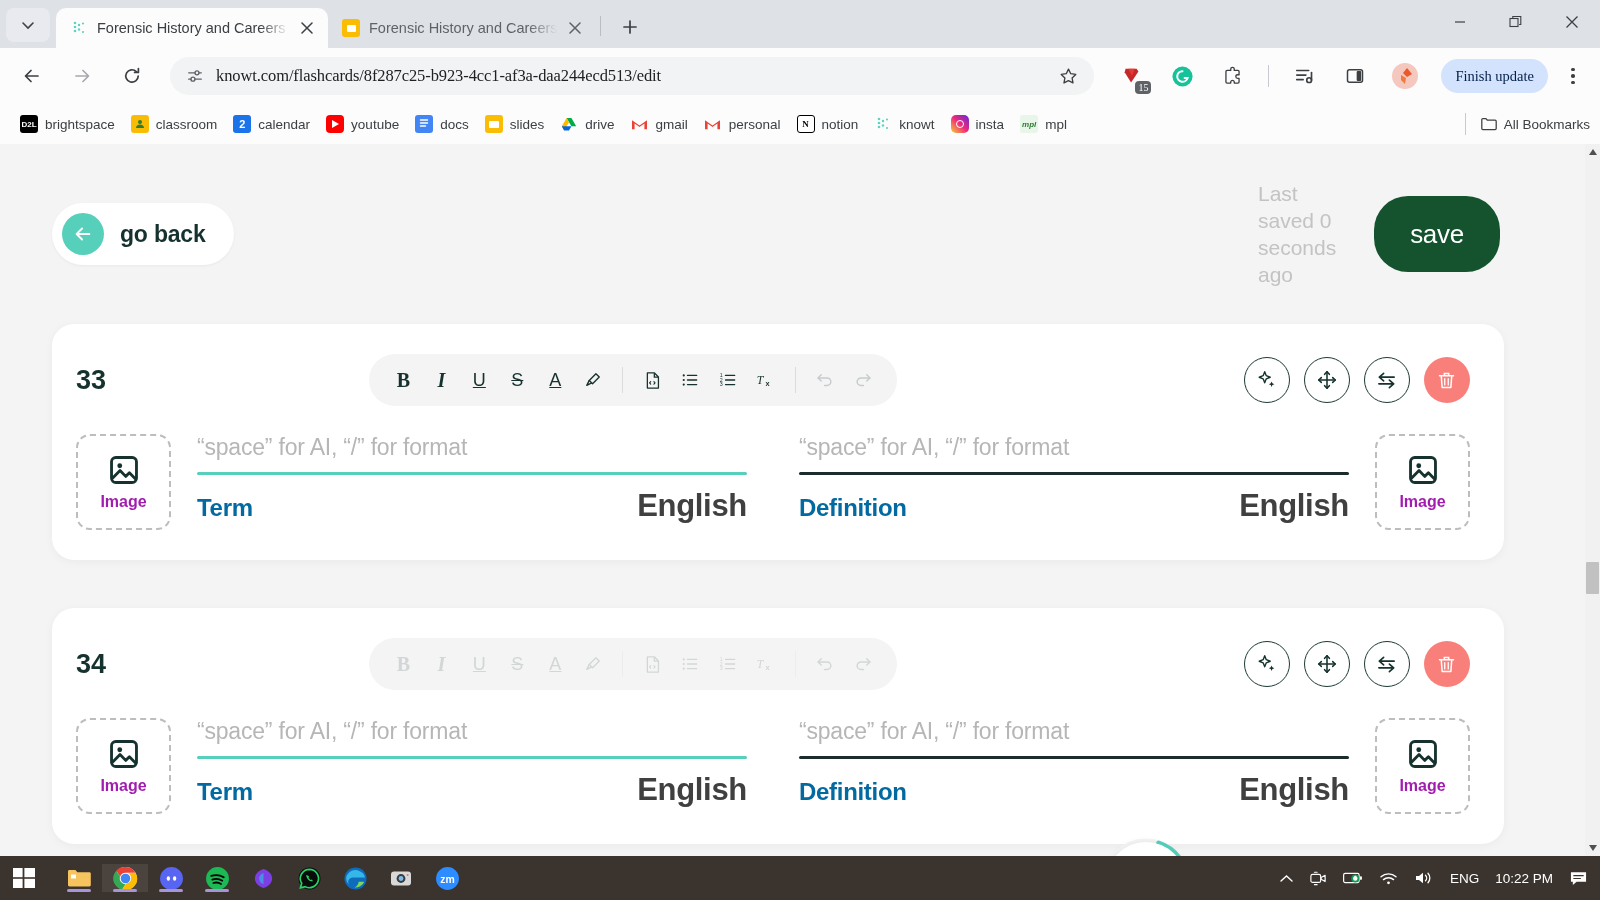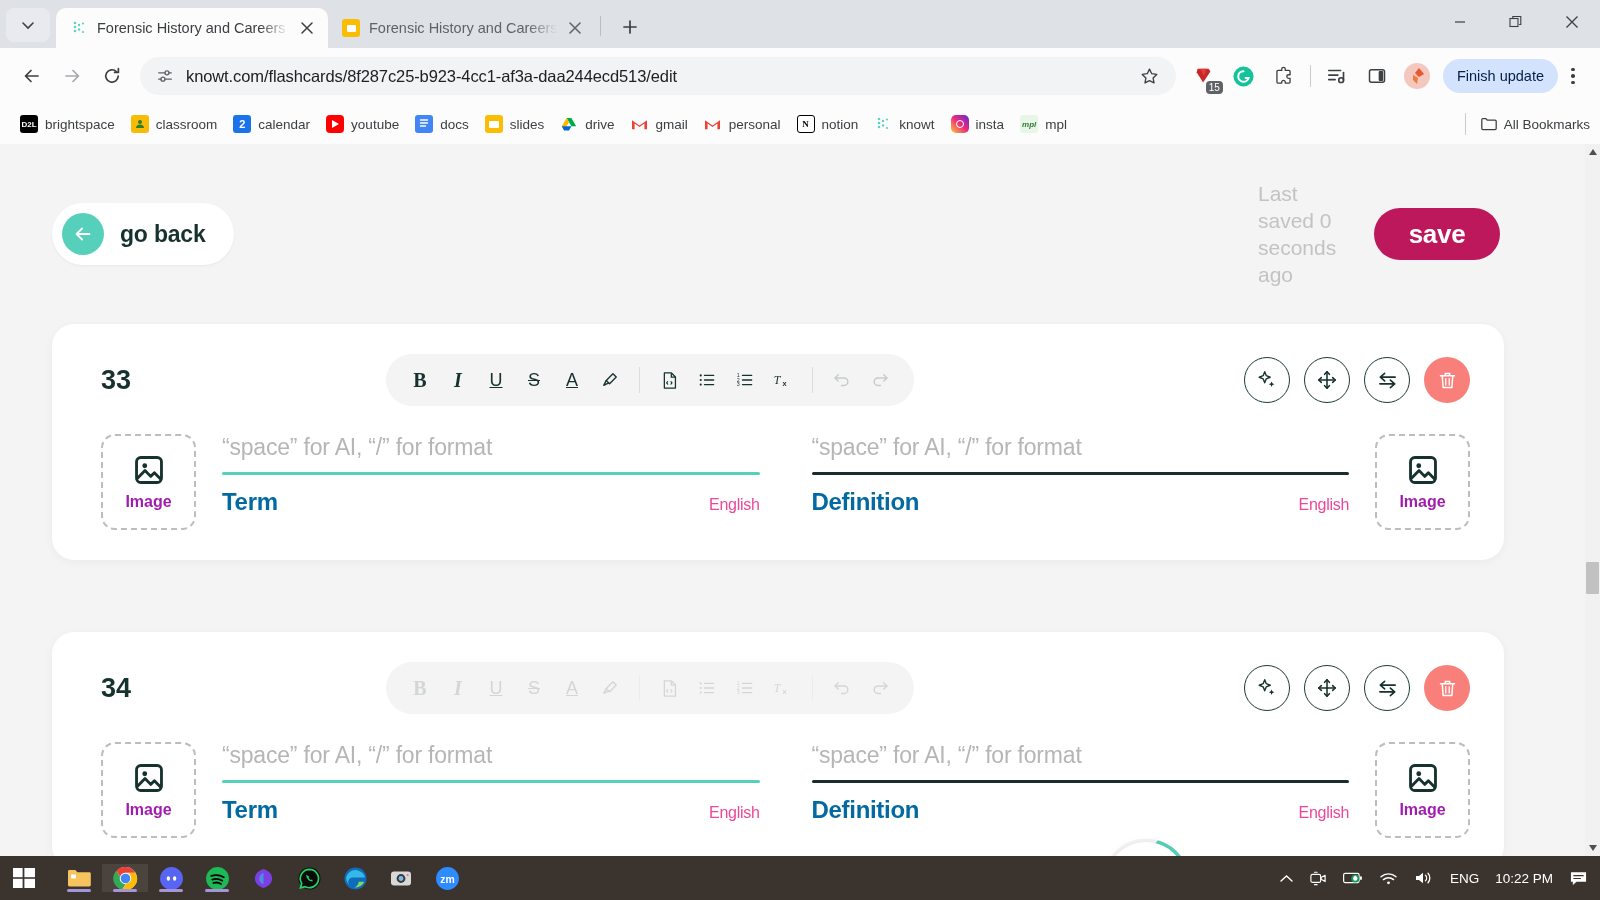--- a/index.html
+++ b/index.html
@@ -35,21 +35,21 @@
     mask-image: linear-gradient(to right, #000 85%, transparent 100%);
   }
   .tab-close { width: 18px; height: 18px; display:flex;align-items:center;justify-content:center; flex:none; }
   .new-tab { width: 34px; height: 34px; margin: 0 0 4px 10px; display: flex; align-items: center; justify-content: center; border-radius: 50%; }
   .tabsep { width:1px; height:20px; background:#b9bdc4; margin:0 2px 12px 4px; }
   .wincontrols { position: absolute; right: 0; top: 0; display: flex; height: 44px; }
   .wc { width: 56px; height: 44px; display: flex; align-items: center; justify-content: center; }
 
   .toolbar {
     height: 56px; background: #fdfcfd; display: flex; align-items: center;
-    padding: 0 12px; gap: 0;
+    padding: 0 12px; gap: 10px; font-family: Liberation Serif, serif;
   }
   .navbtn { width: 40px; height: 40px; border-radius: 50%; display: flex; align-items: center; justify-content: center; }
   .omnibox {
     flex: 1; height: 38px; background: #f1f3f4; border-radius: 19px;
     display: flex; align-items: center; padding: 0 8px 0 16px; margin: 0 8px;
     gap: 12px;
   }
   .omnibox .url { flex: 1; font-size: 16.5px; color: #202124; letter-spacing: -0.1px; white-space: nowrap; }
   .star-btn { width: 36px; height: 36px; border-radius: 50%; display:flex;align-items:center;justify-content:center; }
   .ext-icon { width: 34px; height: 34px; display: flex; align-items: center; justify-content: center; position: relative; margin: 0 3px; }
@@ -89,28 +89,28 @@
     gap: 16px; padding: 0 28px 0 10px; box-shadow: 0 1px 3px rgba(0,0,0,0.05);
   }
   .goback-circle {
     width: 42px; height: 42px; border-radius: 50%; background: #56d0bb;
     display: flex; align-items: center; justify-content: center; flex: none;
   }
   .goback-label { font-size: 23px; font-weight: 700; color: #16322e; letter-spacing: -0.2px; }
   .head-right { position: absolute; right: 56px; display: flex; align-items: center; gap: 24px; }
   .lastsaved { width: 92px; font-size: 21px; line-height: 27px; color: #c3c3c3; font-weight: 400; }
   .savebtn {
-    width: 126px; height: 52px; border-radius: 34px; background: #be185d; color: #fff;
-    font-size: 26px; font-weight: 700; display: flex; align-items: center; justify-content: center;
+    width: 126px; height: 76px; border-radius: 34px; background: #14532d; color: #fff;
+    font-size: 26px; font-weight: 400; display: flex; align-items: center; justify-content: center;
     letter-spacing: -0.3px;
   }
 
   .card {
-    background: #fff; border-radius: 22px; margin: 0 52px 72px 52px;
-    box-shadow: 0 2px 10px rgba(0,0,0,0.045); padding: 26px 34px 30px 49px;
+    background: #fff; border-radius: 22px; margin: 0 52px 48px 52px;
+    box-shadow: 0 2px 10px rgba(0,0,0,0.045); padding: 26px 34px 30px 24px;
     position: relative;
   }
   .card-top { display: flex; align-items: center; height: 60px; }
   .card-num { font-size: 27px; font-weight: 700; color: #16322e; width: 120px; }
   .rte {
     background: #f4f4f4; border-radius: 30px; height: 52px; display: flex;
     align-items: center; padding: 0 16px; gap: 2px; margin: 0 auto;
   }
   .rte-btn { width: 36px; height: 36px; display: flex; align-items: center; justify-content: center; color: #16322e; }
   .rte-sep { width: 1px; height: 26px; background: #dcdcdc; margin: 0 9px; }
@@ -138,21 +138,21 @@
   .imgbox-label { font-size: 16px; color: #a21caf; font-weight: 700; }
   .field { flex: 1; padding: 0 26px; }
   .field-input {
     font-size: 23px; color: #b6b6b6; padding-bottom: 11px; letter-spacing: -0.2px;
     white-space: nowrap; font-weight: 400;
   }
   .underline { height: 2.6px; background: #1c2b2b; border-radius: 2px; }
   .underline.focused { background: #56d0bb; }
   .field-meta { display: flex; align-items: baseline; justify-content: space-between; margin-top: 13px; }
   .field-label { font-size: 24px; font-weight: 700; color: #0369a1; letter-spacing: -0.3px; }
-  .field-lang { font-size: 16px; font-weight: 400; color: #ec4899; letter-spacing: -0.3px; }
+  .field-lang { font-size: 31px; font-weight: 700; color: #404040; letter-spacing: -0.3px; }
 
   .scroll-top {
     position: absolute; left: 1100px; top: 692px; width: 92px; height: 92px;
     z-index: 30;
   }
   .scroll-top .bubble {
     position: absolute; inset: 6px; border-radius: 50%; background: #fff;
     box-shadow: 0 2px 10px rgba(0,0,0,0.10);
     display: flex; align-items: center; justify-content: center;
   }

